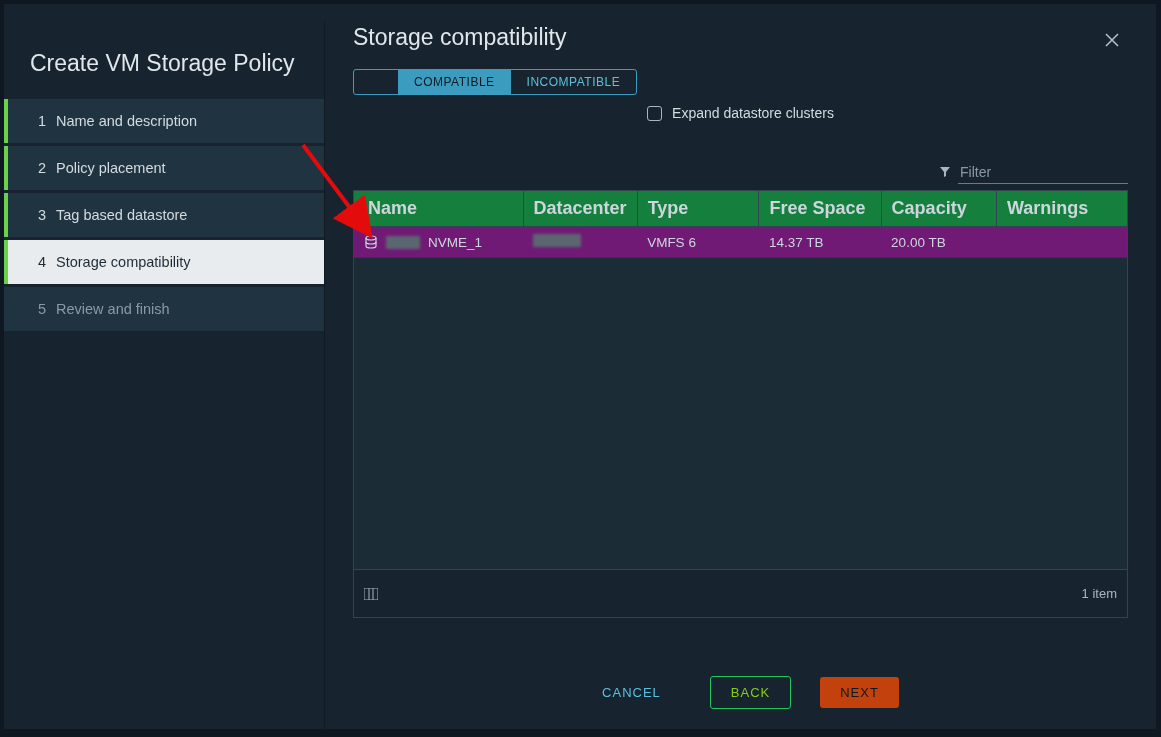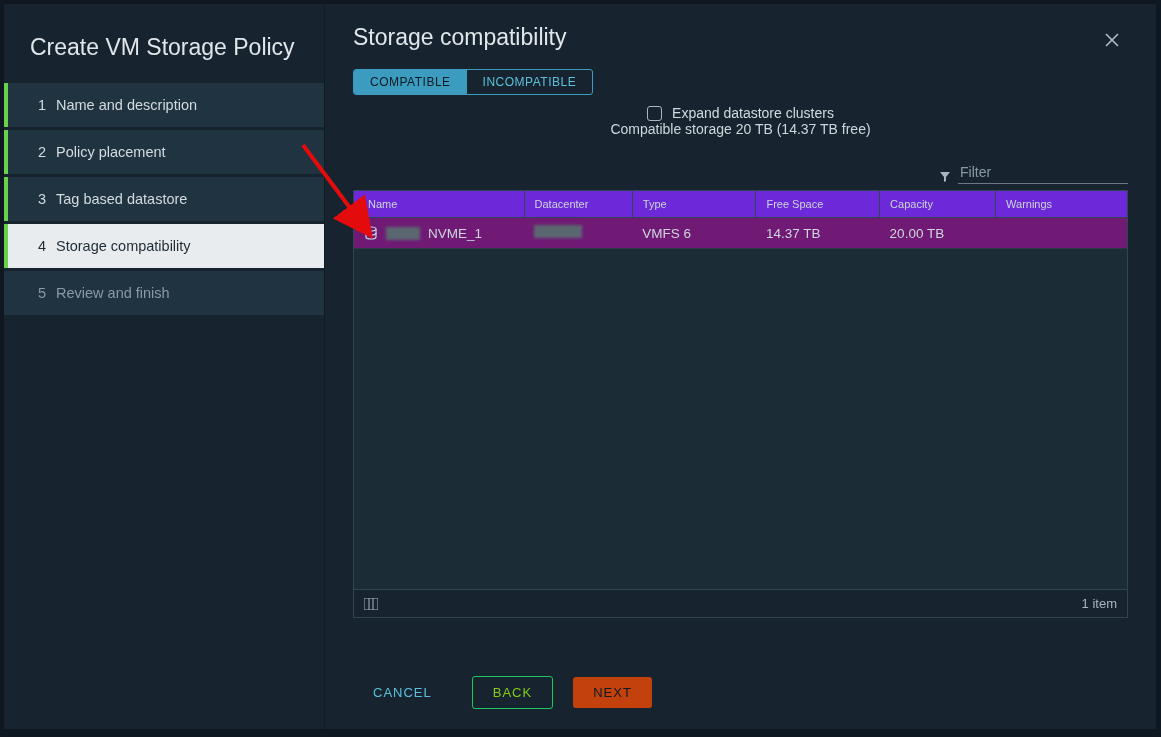--- a/index.html
+++ b/index.html
@@ -15,20 +15,21 @@
       width: 1152px;
       height: 725px;
       margin: 4px 4px;
       background: #17242f;
     }
     .sidebar {
       width: 321px;
       background: #17242f;
       padding: 20px 0 0 0;
       border-right: 1px solid rgba(0,0,0,0.25);
+      margin-top: 16px;
     }
     .sidebar-title {
       color: #e0e6ea;
       font-size: 23px;
       font-weight: 400;
       padding: 10px 26px 22px 26px;
     }
     .steps { display: flex; flex-direction: column; }
     .step {
       display: flex;
@@ -96,20 +97,21 @@
       padding: 5px 16px;
       font-size: 12px;
       letter-spacing: 0.5px;
       text-transform: uppercase;
       cursor: pointer;
       color: #5bc0de;
     }
     .tab.active {
       background: #3c9cbf;
       color: #0d1a22;
+      margin-left: 44px;
     }
     .tab:not(.active) { background: transparent; }
     .second-row {
       display: flex;
       justify-content: space-between;
       align-items: center;
       margin-top: 10px;
       color: #d3dbe0;
       font-size: 14px;
       flex-direction: column;
@@ -127,22 +129,22 @@
       border-radius: 3px;
       display: inline-block;
     }
     .summary-text {
       color: #cdd6dc;
       font-size: 14px;
     }
     .filter-row {
       display: flex;
       justify-content: flex-end;
-      align-items: flex-end;
-      margin-top: 24px;
+      align-items: center;
+      margin-top: 40px;
       gap: 8px;
     }
     .filter-icon {
       color: #aab5be;
       font-size: 10px;
     }
     .filter-input {
       background: transparent;
       border: none;
       border-bottom: 1px solid #6b7a86;
@@ -162,26 +164,26 @@
       flex-direction: column;
     }
     table {
       width: 100%;
       border-collapse: collapse;
       color: #cdd6dc;
       font-size: 13.5px;
     }
     thead th {
       text-align: left;
-      font-weight: 400;
-      font-size: 11px;
+      font-weight: 700;
+      font-size: 18px;
       padding: 7px 10px;
       border-bottom: 1px solid #324452;
       border-right: 1px solid #324452;
-      background: #6d28d9;
+      background: #15803d;
     }
     thead th:last-child { border-right: none; }
     tbody td {
       padding: 7px 10px;
       border-bottom: 1px solid #2a3a46;
     }
     tbody tr { background: #701a75; }
     .name-cell { display: flex; align-items: center; gap: 8px; }
     .ds-icon { display: inline-flex; }
     .obscured {
@@ -190,31 +192,31 @@
       height: 13px;
       background: #5a6770;
       filter: blur(1.5px);
     }
     .obscured.wide { width: 48px; }
     .table-empty { flex: 1; background: #1c2c37; }
     .table-footer {
       display: flex;
       justify-content: space-between;
       align-items: center;
-      padding: 6px 10px;
+      padding: 16px 10px;
       border-top: 1px solid #324452;
       color: #aab5be;
       font-size: 13px;
     }
     .col-icon { display: inline-flex; }
 
     .footer-buttons {
       display: flex;
-      justify-content: flex-start;
-      gap: 20px;
+      justify-content: center;
+      gap: 29px;
       margin-top: 58px;
       align-items: center;
     }
     .btn {
       padding: 8px 20px;
       font-size: 13px;
       letter-spacing: 1px;
       border-radius: 3px;
       cursor: pointer;
       border: none;
@@ -287,21 +289,20 @@
         <div class="tab active">COMPATIBLE</div>
         <div class="tab">INCOMPATIBLE</div>
       </div>
     </div>
 
     <div class="second-row">
       <div class="checkbox-wrap">
         <span class="checkbox"></span>
         <span>Expand datastore clusters</span>
       </div>
-      <div class="summary-text">Compatible storage 20 TB (14.37 TB free)</div>
     </div>
 
     <div class="filter-row">
       <span class="filter-icon">
         <svg width="10" height="10" viewBox="0 0 10 10">
             <path d="M0 0 H10 L6 5 V9 L4 10 V5 Z" fill="#aab5be"></path>
           </svg>
       </span>
       <input class="filter-input" placeholder="Filter" style="">
     </div>

